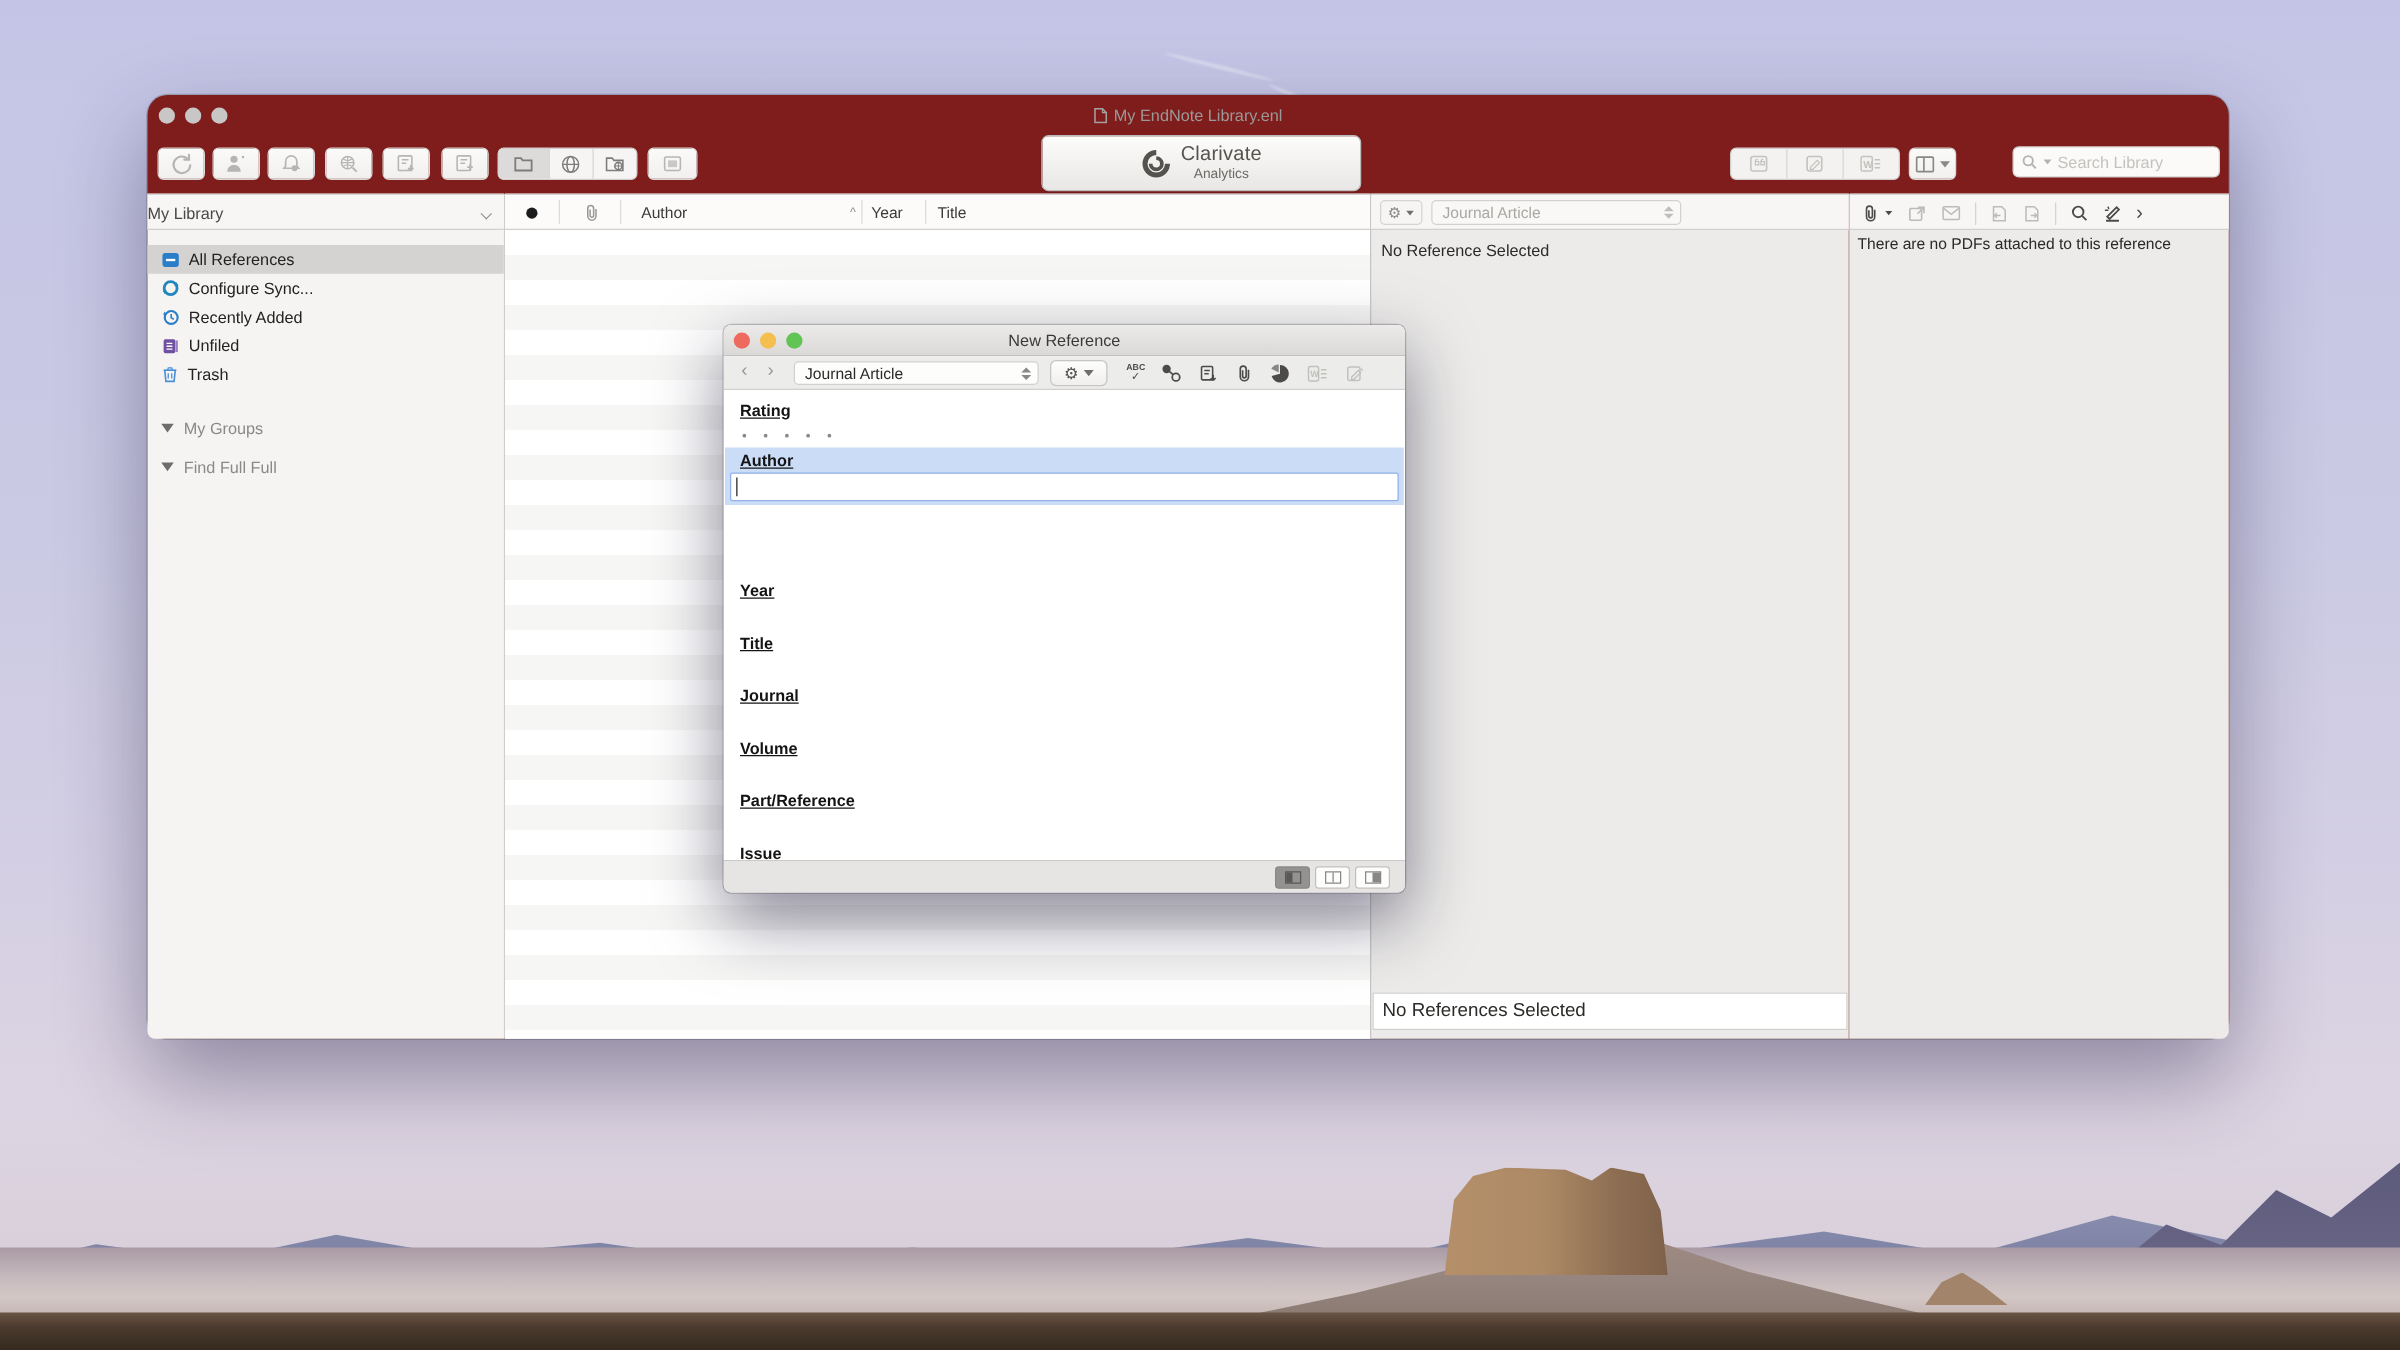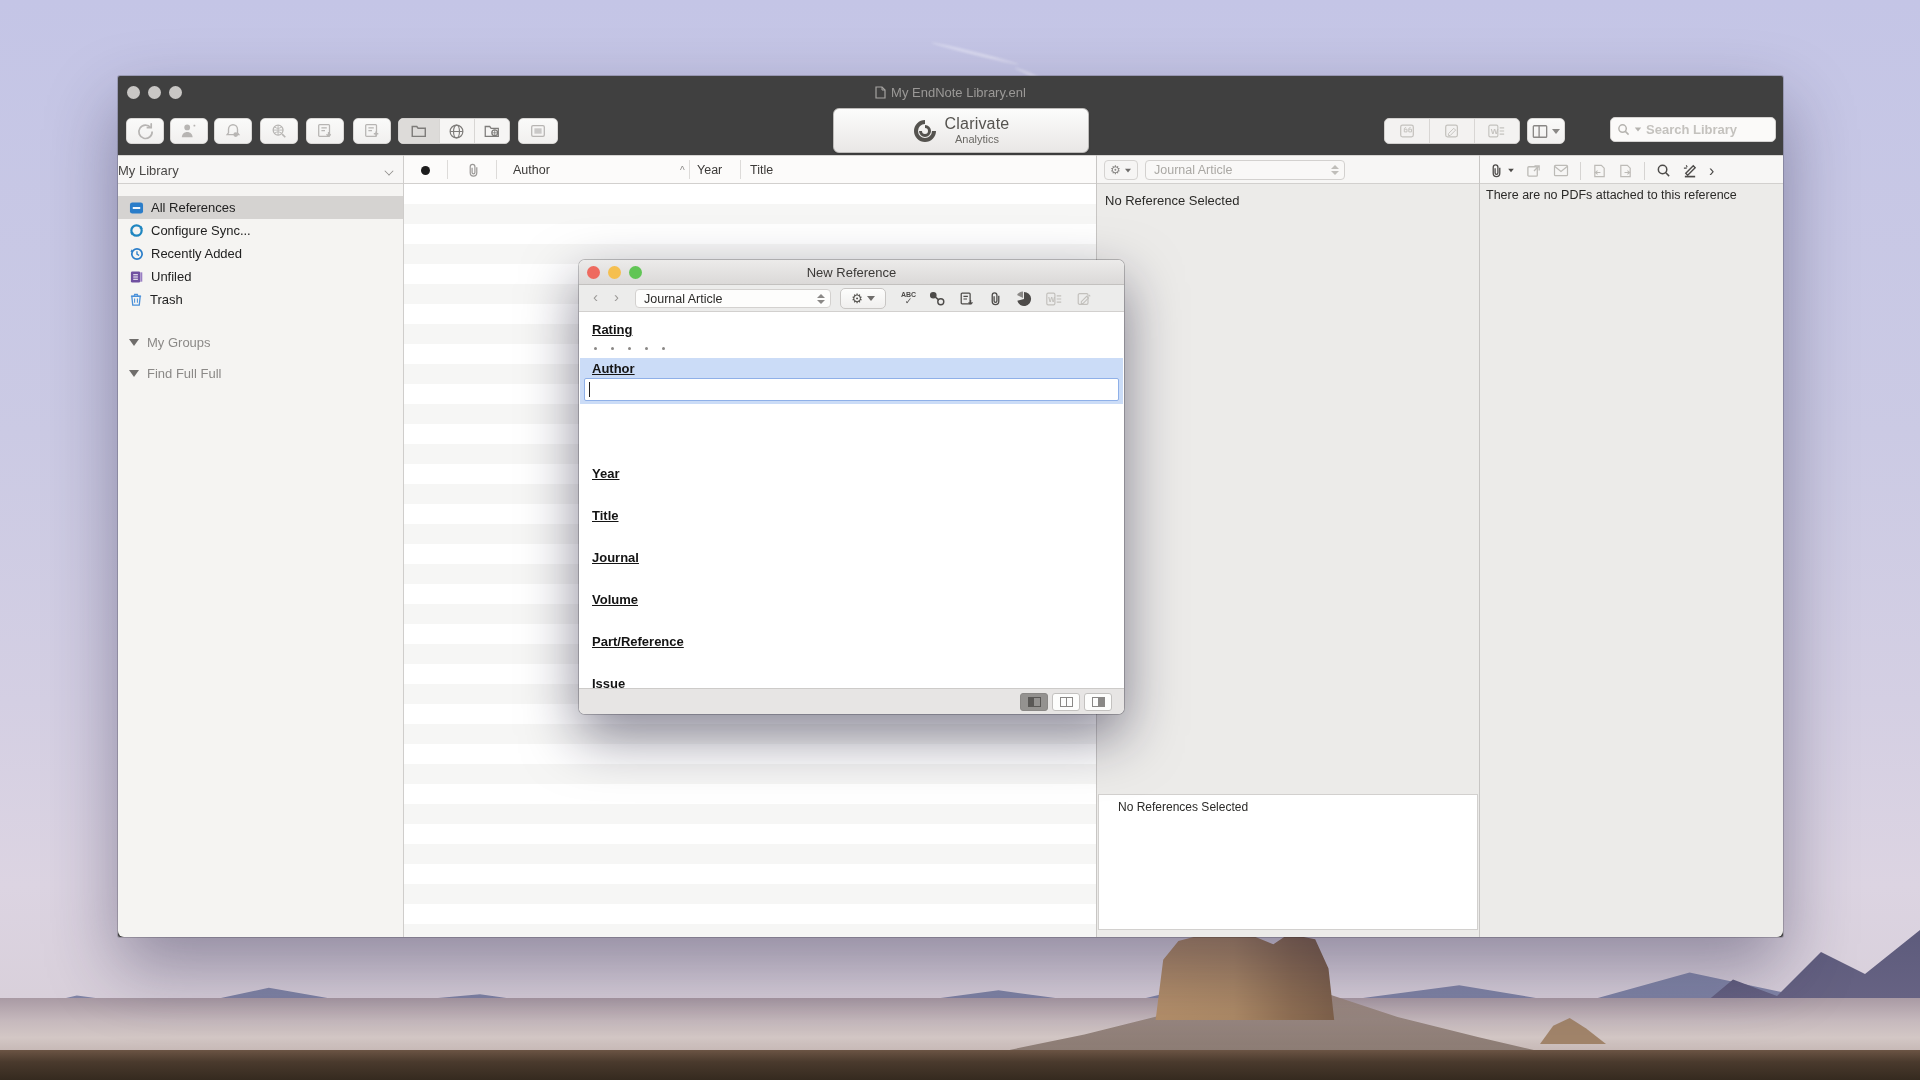--- a/index.html
+++ b/index.html
@@ -24,22 +24,22 @@
   .tower { position:absolute; left:1148px; bottom:60px; width:190px; height:86px;
     background:linear-gradient(90deg,#b5906a 0%,#ad8a66 45%,#8f6f53 75%,#7d604a 100%);
     clip-path:polygon(4% 100%,8% 30%,16% 8%,30% 0,55% 2%,66% 12%,74% 0,88% 6%,95% 40%,98% 100%); }
   .rock-sm { position:absolute; left:1540px; bottom:36px; width:66px; height:26px;
     background:#a1846a; clip-path:polygon(0 100%,20% 30%,45% 0,70% 40%,100% 100%); }
   .wisp { position:absolute; background:rgba(255,255,255,.75); filter:blur(1px); border-radius:50%; }
   .wisp1 { left:930px; top:52px; width:90px; height:3px; transform:rotate(14deg); opacity:.5; }
   .wisp2 { left:1010px; top:88px; width:110px; height:4px; transform:rotate(24deg); opacity:.55; }
 
   
-  .win { position:absolute; left:118px; top:76px; width:1665px; height:861px;
-    background:#404040; border-radius:2px; box-shadow:0 30px 70px rgba(30,25,60,.40),0 0 0 1px rgba(0,0,0,.18); }
+  .win { position:absolute; left:118px; top:76px; width:1665px; height:755px;
+    background:#7f1d1d; border-radius:16px; box-shadow:0 30px 70px rgba(30,25,60,.40),0 0 0 1px rgba(0,0,0,.18); }
   .win-titlebar { position:absolute; top:0; left:0; right:0; height:32px; }
   .lights { position:absolute; left:9px; top:10px; display:flex; gap:8px; }
   .light { width:13px; height:13px; border-radius:50%; background:#c9c7c5; }
   .win-title { position:absolute; top:9px; left:0; right:0; text-align:center;
     font-size:13px; color:#9b9997; }
   .doc-glyph { display:inline-block; vertical-align:-2px; margin-right:5px; }
 
   
   .tb-btn { position:absolute; top:42px; height:26px; border:1px solid #d9d7d5;
     background:linear-gradient(#fafaf9,#f1f0ef); border-radius:5px;
@@ -53,21 +53,21 @@
     border:1px solid #bdbbb9; border-radius:6px;
     background:linear-gradient(#fcfcfb,#e9e7e6); box-shadow:0 1px 2px rgba(0,0,0,.12);
     display:flex; align-items:center; justify-content:center; gap:8px; z-index:5; }
   .brand-text { text-align:left; line-height:1; }
   .brand-name { font-size:16px; font-weight:normal; color:#55534f; letter-spacing:.2px; }
   .brand-sub { font-size:11px; color:#6b6965; margin-top:2px; text-align:center; }
   .search-field { position:absolute; right:7px; top:41px; width:166px; height:25px;
     border:1px solid #d5d3d1; border-radius:5px; background:#fbfaf9;
     display:flex; align-items:center; padding:0 6px; gap:4px; color:#c0beba; }
   .search-field input { border:none; outline:none; background:transparent; width:110px;
-    font-size:13px; color:#555; font-family:"Liberation Sans",sans-serif;font-weight:bold; }
+    font-size:13px; color:#555; font-family:"Liberation Sans",sans-serif; }
   .search-field input::placeholder { color:#c4c2be; }
 
   
   .pane { position:absolute; top:79px; bottom:0; }
   .pane-header { height:29px; background:#f7f6f5; border-top:1px solid #d7d5d3;
     border-bottom:1px solid #d2d0ce; position:relative; }
   .sidebar { left:0; width:286px; background:#f5f4f2; border-right:1px solid #cfcdcb; border-radius:0 0 0 6px; }
   .side-head-label { position:absolute; left:0; right:0; top:7px; font-size:13px; color:#4a4846; }
   .side-head-chev { position:absolute; right:10px; top:11px; width:8px; height:8px;
     border-right:1.5px solid #8a8886; border-bottom:1.5px solid #8a8886; transform:rotate(45deg) scale(.8); }
@@ -99,21 +99,21 @@
   .stepper { display:flex; flex-direction:column; gap:2px; }
   .stepper i { display:block; width:0; height:0; border-left:4px solid transparent; border-right:4px solid transparent; }
   .stepper .up { border-bottom:4px solid #8a8886; }
   .stepper .dn { border-top:4px solid #8a8886; }
   .type-drop { position:absolute; left:48px; top:4px; width:200px; height:20px; padding-left:8px; color:#aaa8a4; }
   .preview-empty { position:absolute; left:8px; top:38px; font-size:13px; color:#2b2a28; }
   .annot-bar { position:absolute; left:0; right:0; top:610px; height:29px; background:#eae8e7;
     border-top:1px solid #d0cecc; border-bottom:1px solid #cfcdcb; }
   .annot-drop { position:absolute; left:6px; top:4px; width:160px; height:20px; padding-left:8px; color:#3a3836; background:#fbfaf9; }
   .annot-body { position:absolute; left:1px; right:1px; top:639px; bottom:7px; background:#fff; border:1px solid #d2d0ce; }
-  .annot-empty { position:absolute; left:7px; top:5px; font-size:12px; color:#2b2a28;margin-left:12px; }
+  .annot-empty { position:absolute; left:7px; top:5px; font-size:15px; color:#2b2a28; }
 
   .pdf-pane { left:1361px; width:304px; background:#ecebe9; border-left:1px solid #c8c6c4; border-radius:0 0 6px 0; }
   .pdf-icons { position:absolute; left:9px; top:0; height:29px; display:flex; align-items:center; gap:11px; }
   .pdf-icons .dim { color:#bdbbb7; } .pdf-icons .dark { color:#4d4b49; }
   .vsep { width:1px; height:18px; background:#d6d4d2; }
   .pdf-empty { position:absolute; left:6px; top:33px; font-size:12.5px; color:#2b2a28; }
 
   
   .dlg { position:absolute; left:579px; top:260px; width:545px; height:454px; border-radius:6px;
     background:#fff; box-shadow:0 22px 55px rgba(20,15,45,.5),0 0 0 1px rgba(0,0,0,.22); z-index:20; }

